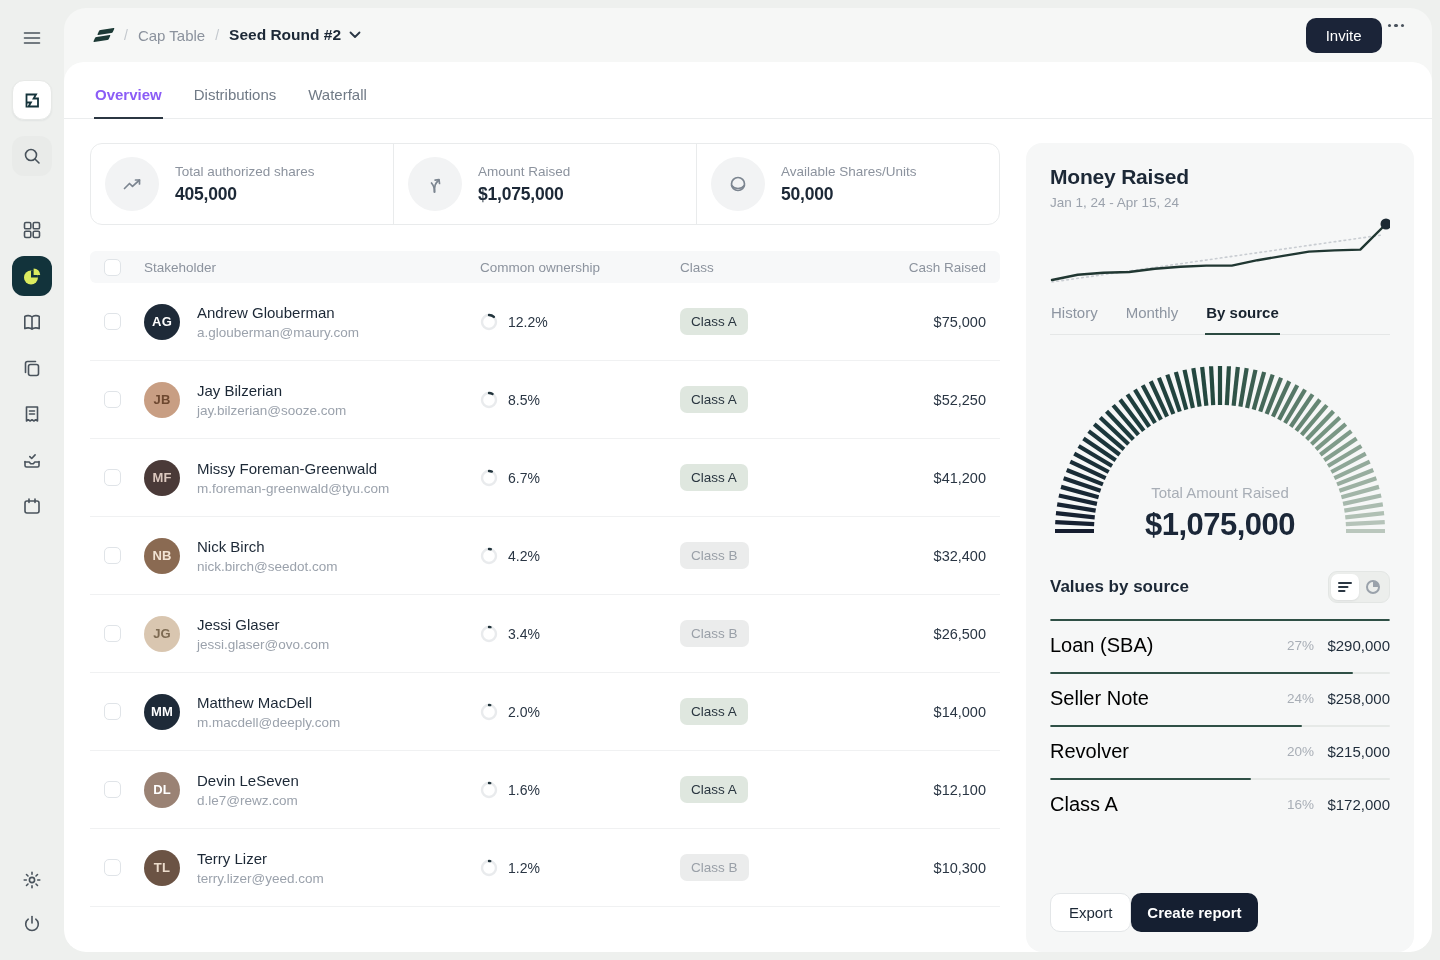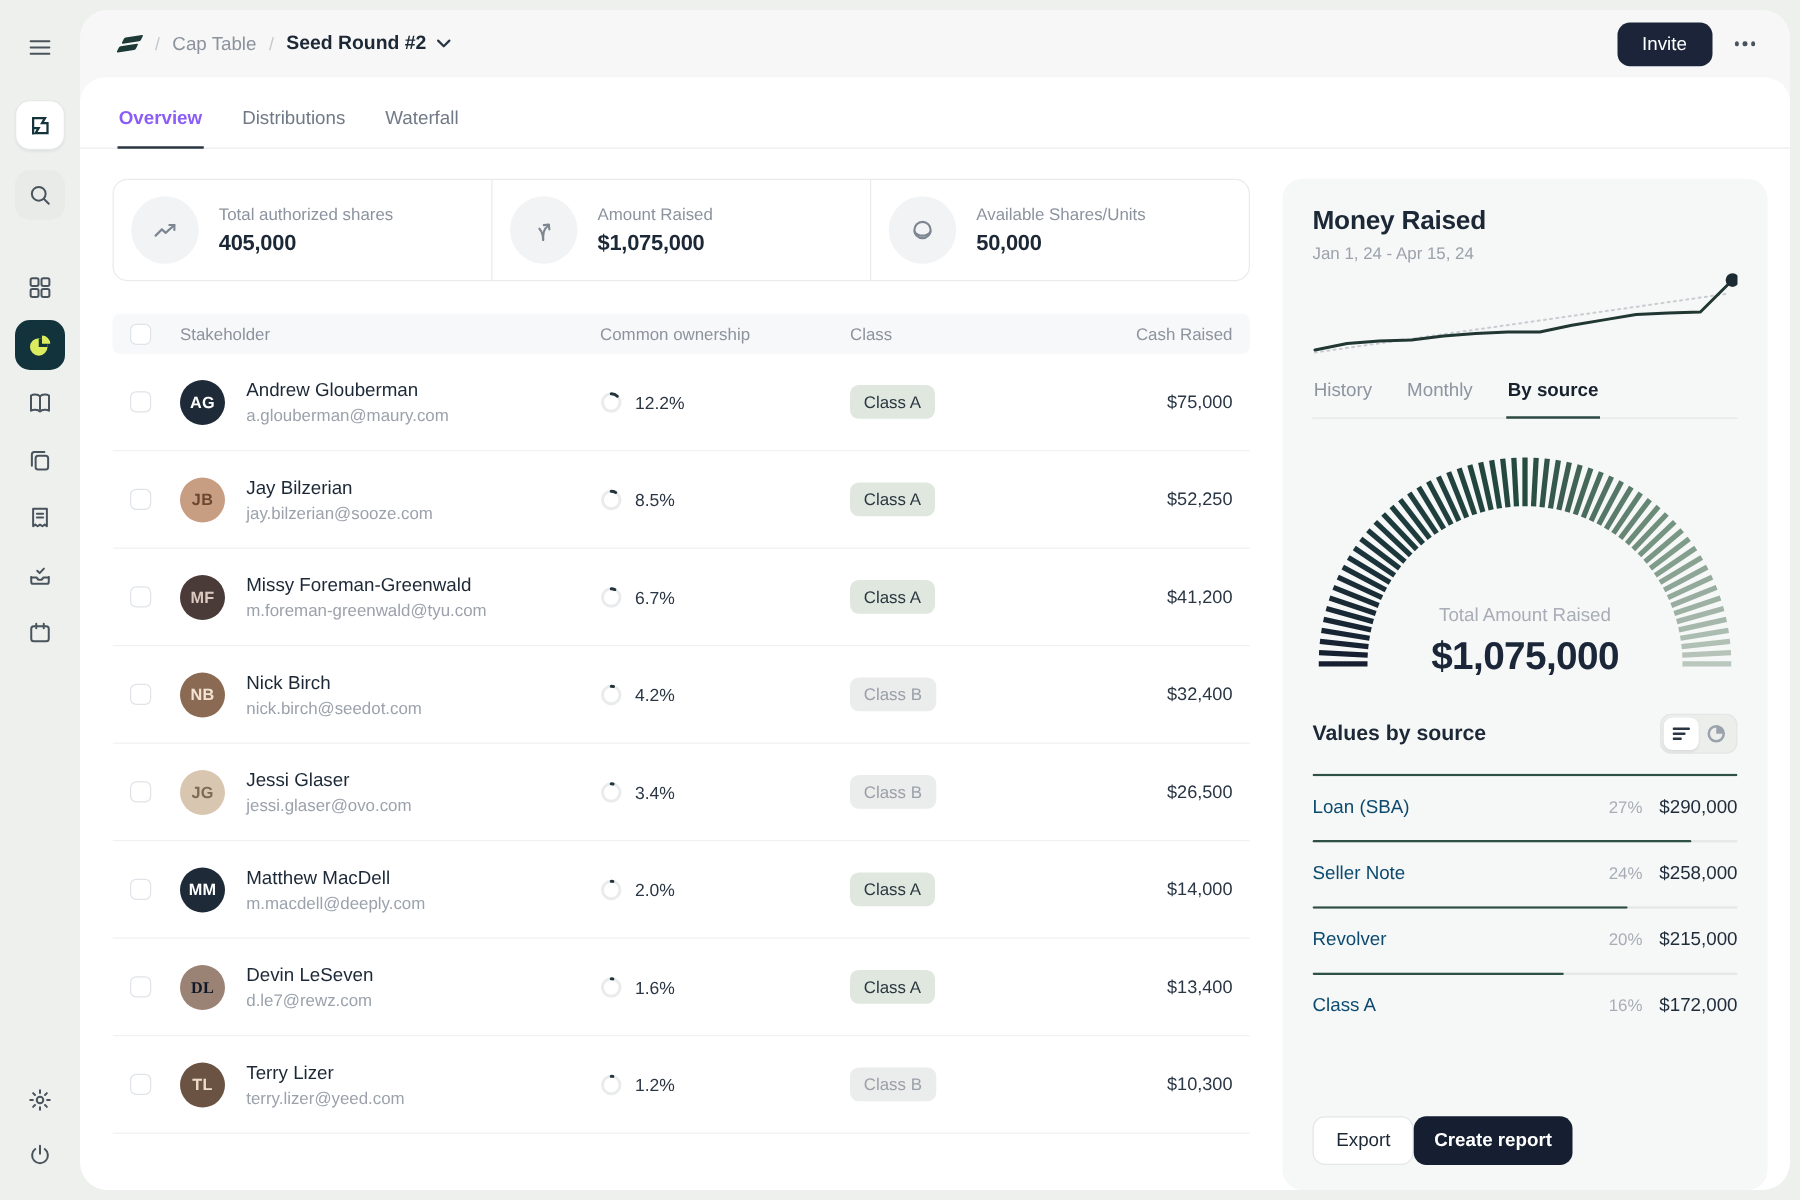--- a/index.html
+++ b/index.html
@@ -29,21 +29,21 @@
   .topbar { height:54px; flex:none; display:flex; align-items:center; padding:0 26px 0 30px; }
   .crumb { display:flex; align-items:center; gap:10px; }
   .crumb-logo { width:20px; height:18px; position:relative; }
   .crumb-logo i { position:absolute; left:2px; width:14px; height:4.6px; background:#1d3a36; border-radius:1px;
                   transform:skewX(-32deg) rotate(-9deg); }
   .crumb-logo i:nth-child(1){ top:3px; left:5px; }
   .crumb-logo i:nth-child(2){ top:9.5px; left:1px; }
   .crumb-sep { color:#c3c8cd; font-size:14px; }
   .crumb-section { color:#8b929d; font-size:15px; }
   .crumb-current { color:#1c2836; font-size:15.5px; font-weight:600; display:flex; align-items:center; gap:8px; cursor:pointer; }
-  .topbar-right { margin-left:auto; display:flex; align-items:center; gap:16px; }
+  .topbar-right { margin-left:auto; display:flex; align-items:flex-start; gap:4px; }
   .invite-btn { background:#1b2438; color:#fff; border:none; font-family:inherit; font-size:15px;
                 padding:9px 20px; border-radius:10px; cursor:pointer; }
   .more-btn { display:flex; gap:3px; cursor:pointer; padding:6px 2px; }
   .more-btn b { width:3.5px; height:3.5px; border-radius:50%; background:#4a535d; }
 
   .panel { flex:1; background:#fff; border-radius:20px 20px 22px 22px; display:flex; flex-direction:column; overflow:hidden; }
 
   
   .tabs-row { padding:0 30px; margin-top:20px; border-bottom:1px solid #ebedee; display:flex; gap:30px; flex:none; }
   .tab { font-size:15px; color:#707a86; padding:4px 1px 15px; cursor:pointer; position:relative; }
@@ -103,21 +103,21 @@
   .values-title { font-size:17px; font-weight:600; color:#1c2836; }
   .toggle { display:flex; background:#eceeec; border:1px solid #e3e6e4; border-radius:9px; padding:2px; }
   .toggle-btn { width:28px; height:26px; border-radius:7px; display:flex; align-items:center; justify-content:center; cursor:pointer; }
   .toggle-btn.active { background:#fff; box-shadow:0 1px 2px rgba(20,40,50,.08); }
 
   .src-rows { margin-top:14px; }
   .src-row { padding-top:2px; }
   .src-bar-track { height:2px; background:#e6e9e7; border-radius:1px; overflow:hidden; }
   .src-bar { height:2px; background:#2f5046; border-radius:1px; width:0; }
   .src-line { display:flex; align-items:center; justify-content:space-between; height:49px; }
-  .src-label { font-size:15px; color:#0c4a6e; }
+  .src-label { font-size:20px; color:#000000; }
   .src-right { display:flex; align-items:center; gap:4px; }
   .src-pct { font-size:13.5px; color:#a8aeb6; }
   .src-amt { font-size:15px; font-weight:500; color:#1f2c3a; min-width:72px; text-align:right; }
 
   .rc-footer { margin-top:auto; padding-top:14px; display:flex; justify-content:flex-start; }
   .export-btn { background:#fff; border:1px solid #e3e6e8; border-radius:10px; padding:10px 18px;
                 font-family:inherit; font-size:15px; color:#1c2836; cursor:pointer; }
   .create-btn { background:#151f31; border:none; border-radius:10px; padding:10px 16px;
                 font-family:inherit; font-size:15px; font-weight:600; color:#fff; cursor:pointer; }
 </style>
@@ -452,39 +452,39 @@
       <span class="badge">Class A</span>
     </div>
     <div class="col-cash cash">$14,000</div>
   </div>
 
   <div class="trow">
     <div class="col-check">
                   <span class="checkbox"></span>
                 </div>
     <div class="col-stake">
-      <span class="avatar" style="background: rgb(154, 130, 116); color: #0f172a; font-family: Liberation Serif, serif;">
+      <span class="avatar" style="background: rgb(154, 130, 116); color: #ffffff;">
         <span>DL</span>
       </span>
       <span class="who">
         <span class="name">Devin LeSeven</span>
         <span class="email">d.le7@rewz.com</span>
       </span>
     </div>
     <div class="col-own">
       <svg width="18" height="18" viewBox="0 0 18 18">
         <circle cx="9" cy="9" r="7" fill="none" stroke="#e9ebed" stroke-width="2.4"></circle>
         <circle class="donut-arc" cx="9" cy="9" r="7" fill="none" stroke="#22343c" stroke-width="2.4" stroke-linecap="round" transform="rotate(-90 9 9)" stroke-dasharray="1.32 43.98"></circle>
       </svg>
       <span class="own-val">1.6%</span>
     </div>
     <div class="col-class">
       <span class="badge">Class A</span>
     </div>
-    <div class="col-cash cash">$13,400</div>
+    <div class="col-cash cash">$12,100</div>
   </div>
 
   <div class="trow">
     <div class="col-check">
                   <span class="checkbox"></span>
                 </div>
     <div class="col-stake">
       <span class="avatar" style="background: rgb(107, 83, 68); color: rgb(236, 220, 203);">
         <span>TL</span>
       </span>

